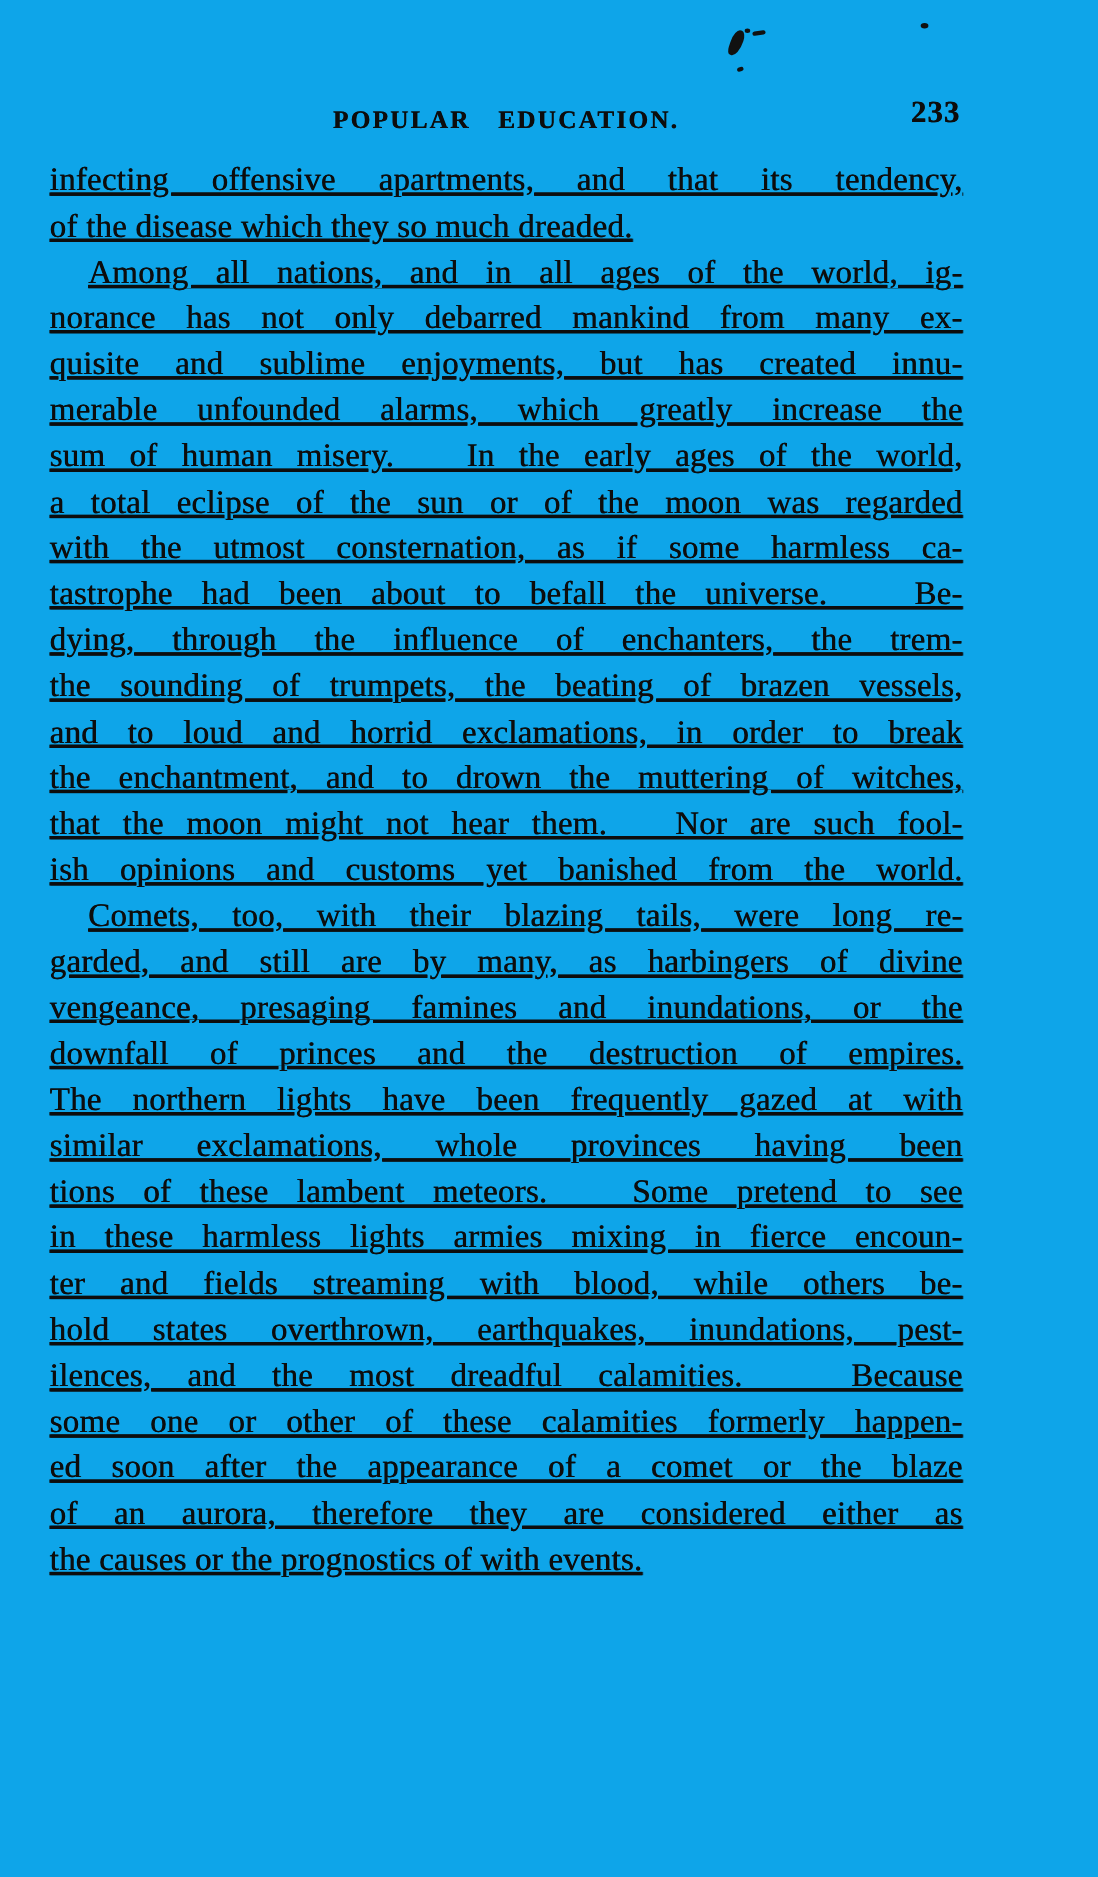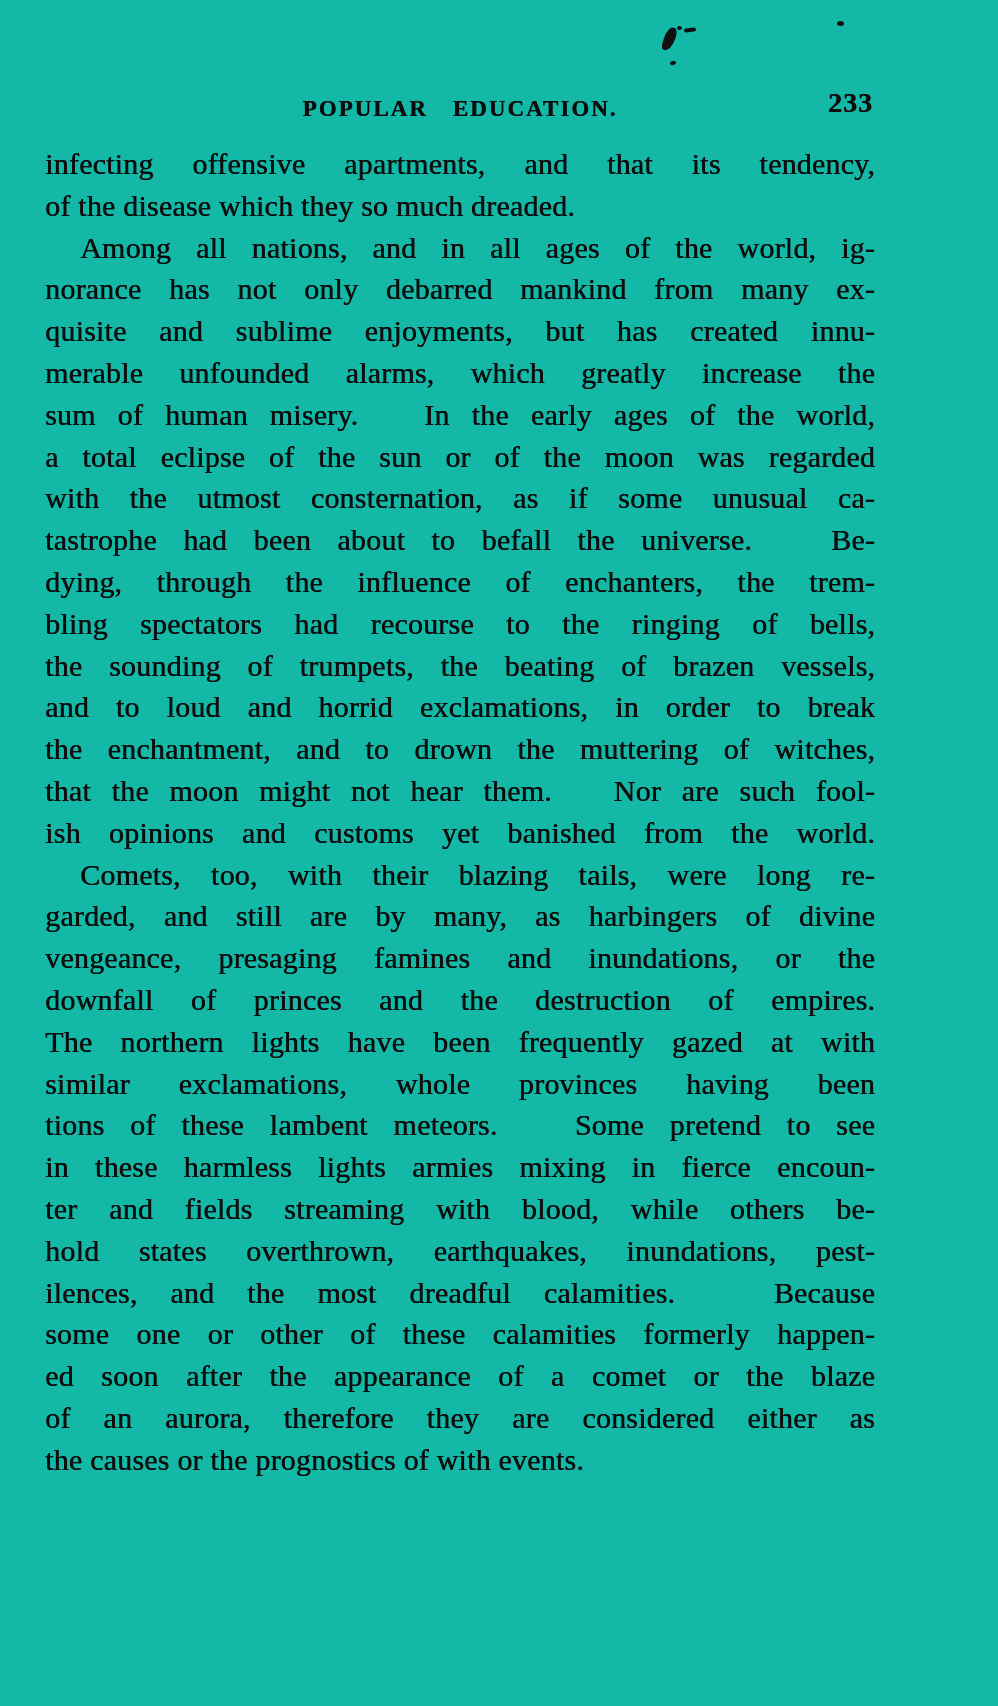--- a/index.html
+++ b/index.html
@@ -4,21 +4,21 @@
 <style>
   html, body {
     margin: 0;
     padding: 0;
     background: #ffffff;
   }
   .page {
     position: relative;
     width: 998px;
     height: 1706px;
-    background: #14b8a6;
+    background: #0ea5e9;
     overflow: hidden;
     font-family: "Liberation Serif", serif;
     color: #0d0d0d;
   }
   .page-header {
     position: absolute;
     top: 93px;
     left: 45px;
     width: 830px;
     height: 30px;
@@ -52,20 +52,21 @@
   }
   .line {
     height: 41.8px;
     line-height: 41.8px;
     font-size: 30px;
     letter-spacing: 0.2px;
     text-align: justify;
     text-align-last: justify;
     white-space: nowrap;
     text-shadow: 0.5px 0 0 currentColor;
+    text-decoration: underline;
   }
   .line.no-just {
     text-align: left;
     text-align-last: left;
   }
   .line.indent {
     text-indent: 35px;
   }
   .ink-mark {
     position: absolute;
@@ -83,24 +84,23 @@
 
   <div class="body-text">
       <div class="line">infecting offensive apartments, and that its tendency,</div>
       <div class="line no-just">of the disease which they so much dreaded.</div>
       <div class="line indent">Among all nations, and in all ages of the world, ig-</div>
       <div class="line">norance has not only debarred mankind from many ex-</div>
       <div class="line">quisite and sublime enjoyments, but has created innu-</div>
       <div class="line">merable unfounded alarms, which greatly increase the</div>
       <div class="line">sum of human misery.&nbsp;&nbsp; In the early ages of the world,</div>
       <div class="line">a total eclipse of the sun or of the moon was regarded</div>
-      <div class="line">with the utmost consternation, as if some unusual ca-</div>
+      <div class="line">with the utmost consternation, as if some harmless ca-</div>
       <div class="line">tastrophe had been about to befall the universe.&nbsp;&nbsp; Be-</div>
       <div class="line">dying, through the influence of enchanters, the trem-</div>
-      <div class="line">bling spectators had recourse to the ringing of bells,</div>
       <div class="line">the sounding of trumpets, the beating of brazen vessels,</div>
       <div class="line">and to loud and horrid exclamations, in order to break</div>
       <div class="line">the enchantment, and to drown the muttering of witches,</div>
       <div class="line">that the moon might not hear them.&nbsp;&nbsp; Nor are such fool-</div>
       <div class="line">ish opinions and customs yet banished from the world.</div>
       <div class="line indent">Comets, too, with their blazing tails, were long re-</div>
       <div class="line">garded, and still are by many, as harbingers of divine</div>
       <div class="line">vengeance, presaging famines and inundations, or the</div>
       <div class="line">downfall of princes and the destruction of empires.</div>
       <div class="line">The northern lights have been frequently gazed at with</div>

